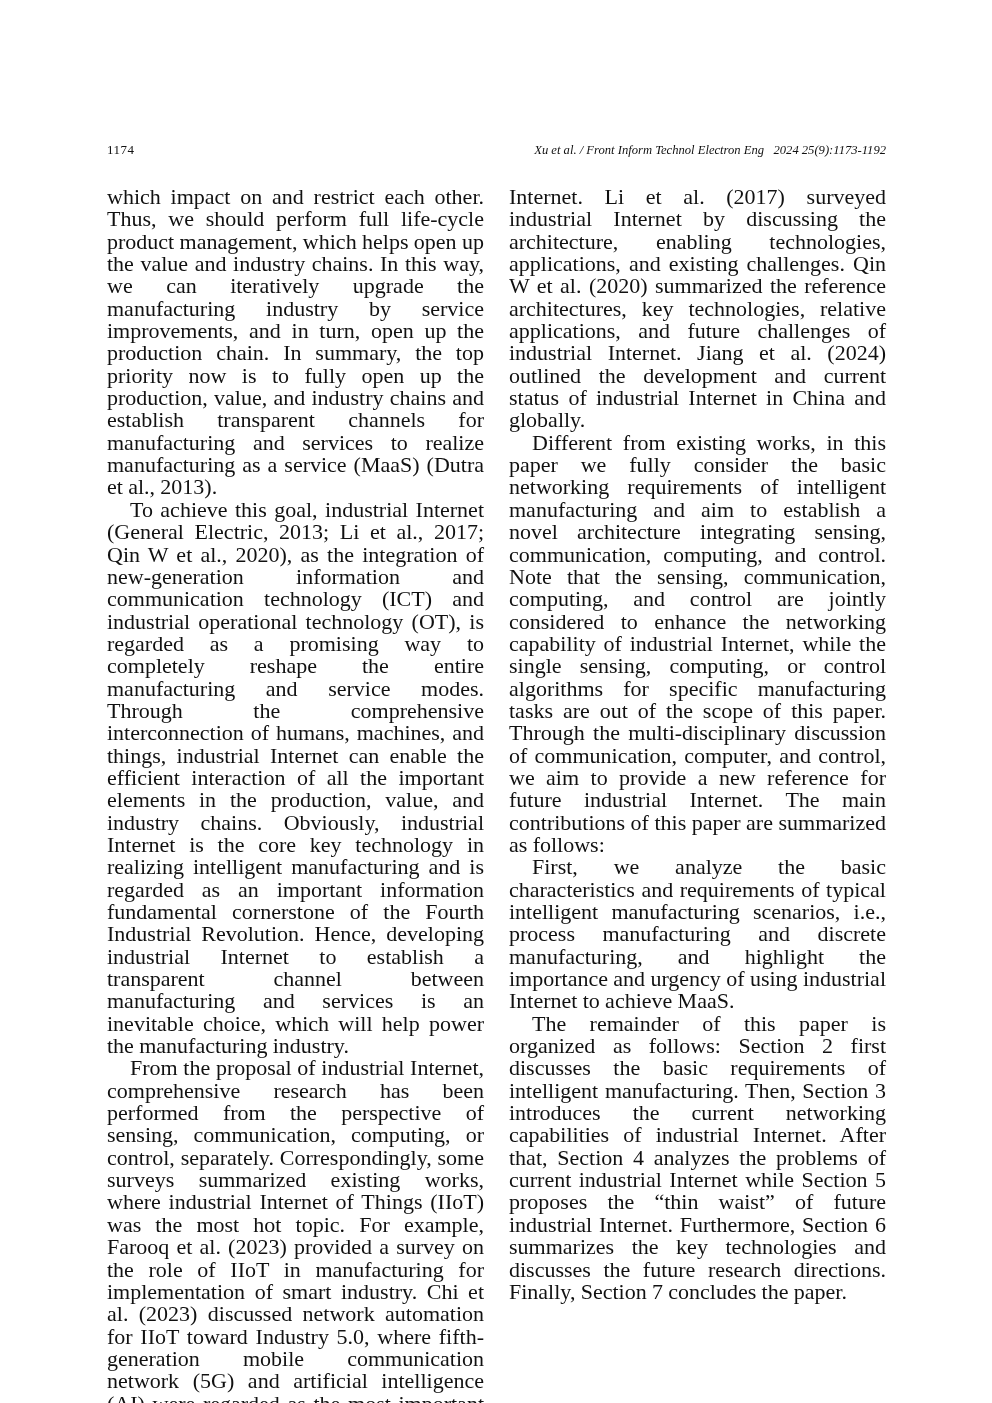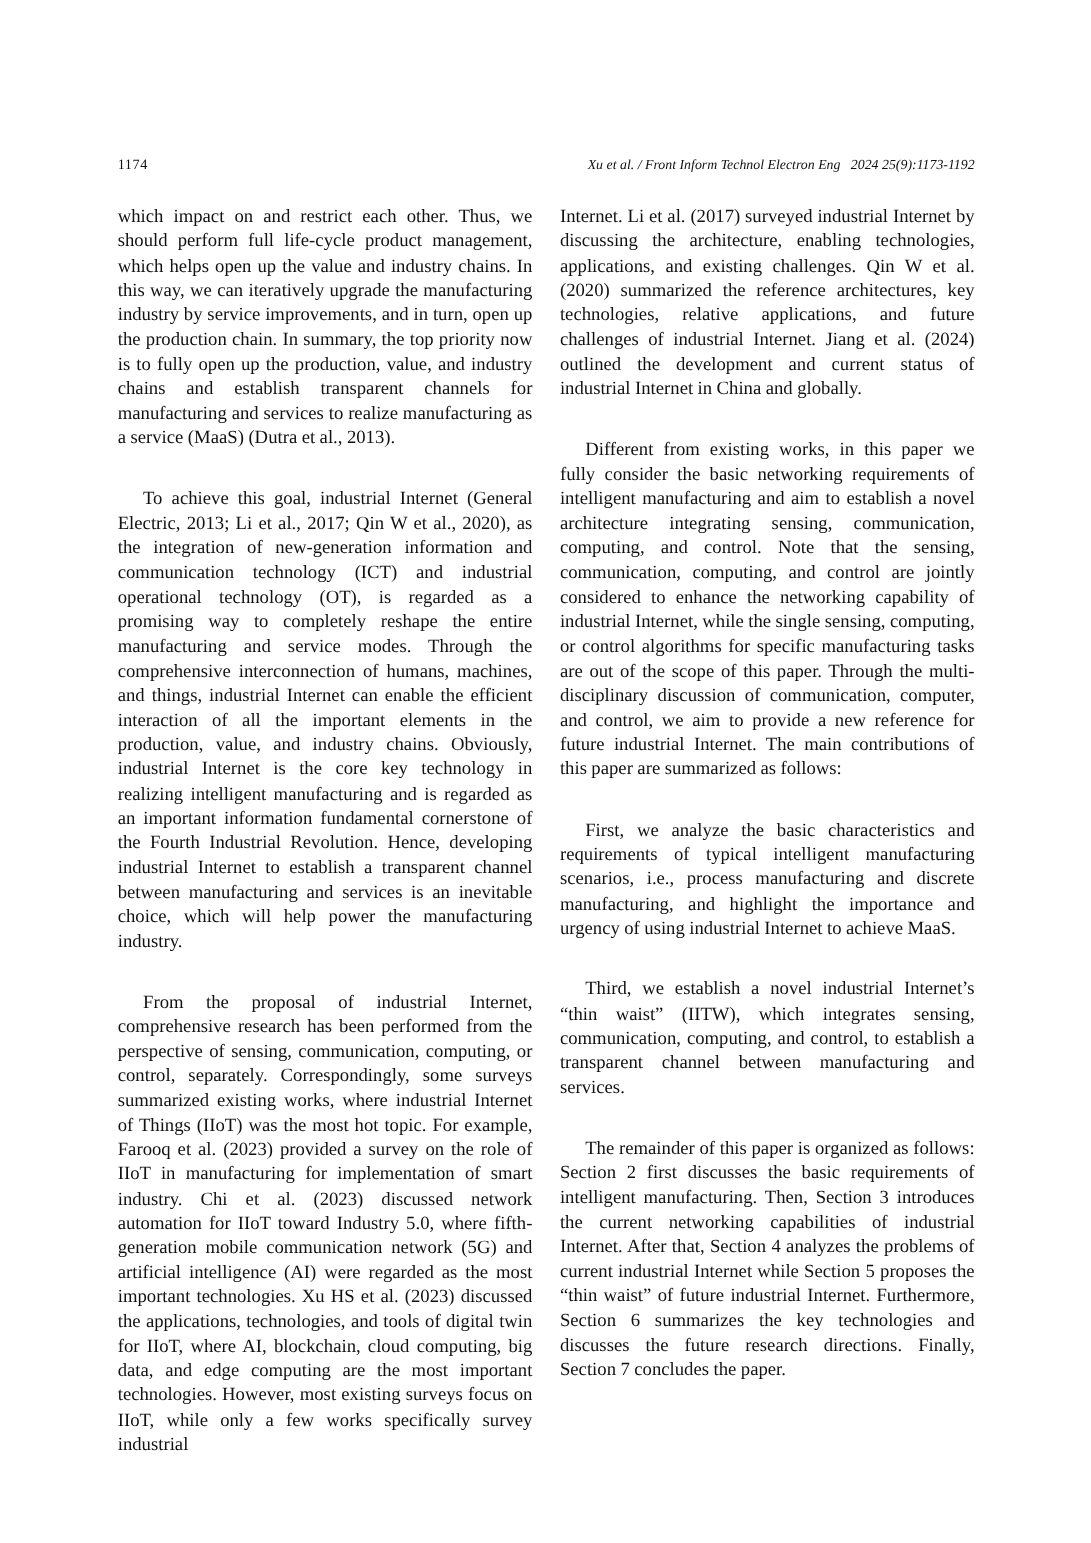--- a/index.html
+++ b/index.html
@@ -51,31 +51,30 @@
     width: 779px;
     display: flex;
     column-gap: 25px;
   }
   .col {
     width: 377px;
     flex: 0 0 377px;
   }
   .col p {
     margin: 0;
-    font-size: 17px;
+    font-size: 22px;
     line-height: 22.35px;
     text-align: justify;
     text-justify: inter-word;
     hyphens: auto;
     -webkit-hyphens: auto;
     word-spacing: -0.2px;
   }
   .col p.indent {
     text-indent: 23px;
-    margin-top: 33px;
   }
   .col p.noindent {
     text-indent: 0;
   }
 </style>
 </head>
 <body>
 
 <div class="page">
 
@@ -89,19 +88,18 @@
     <div class="col">
       <p class="noindent">which impact on and restrict each other. Thus, we should perform full life-cycle product management, which helps open up the value and industry chains. In this way, we can iteratively upgrade the manufacturing industry by service improvements, and in turn, open up the production chain. In summary, the top priority now is to fully open up the production, value, and industry chains and establish transparent channels for manufacturing and services to realize manufacturing as a service (MaaS) (Dutra et al., 2013).</p>
       <p class="indent">To achieve this goal, industrial Internet (General Electric, 2013; Li et al., 2017; Qin W et al., 2020), as the integration of new-generation information and communication technology (ICT) and industrial operational technology (OT), is regarded as a promising way to completely reshape the entire manufacturing and service modes. Through the comprehensive interconnection of humans, machines, and things, industrial Internet can enable the efficient interaction of all the important elements in the production, value, and industry chains. Obviously, industrial Internet is the core key technology in realizing intelligent manufacturing and is regarded as an important information fundamental cornerstone of the Fourth Industrial Revolution. Hence, developing industrial Internet to establish a transparent channel between manufacturing and services is an inevitable choice, which will help power the manufacturing industry.</p>
       <p class="indent">From the proposal of industrial Internet, comprehensive research has been performed from the perspective of sensing, communication, computing, or control, separately. Correspondingly, some surveys summarized existing works, where industrial Internet of Things (IIoT) was the most hot topic. For example, Farooq et al. (2023) provided a survey on the role of IIoT in manufacturing for implementation of smart industry. Chi et al. (2023) discussed network automation for IIoT toward Industry 5.0, where fifth-generation mobile communication network (5G) and artificial intelligence (AI) were regarded as the most important technologies. Xu HS et al. (2023) discussed the applications, technologies, and tools of digital twin for IIoT, where AI, blockchain, cloud computing, big data, and edge computing are the most important technologies. However, most existing surveys focus on IIoT, while only a few works specifically survey industrial</p>
     </div>
 
     <div class="col">
       <p class="noindent">Internet. Li et al. (2017) surveyed industrial Internet by discussing the architecture, enabling technologies, applications, and existing challenges. Qin W et al. (2020) summarized the reference architectures, key technologies, relative applications, and future challenges of industrial Internet. Jiang et al. (2024) outlined the development and current status of industrial Internet in China and globally.</p>
       <p class="indent">Different from existing works, in this paper we fully consider the basic networking requirements of intelligent manufacturing and aim to establish a novel architecture integrating sensing, communication, computing, and control. Note that the sensing, communication, computing, and control are jointly considered to enhance the networking capability of industrial Internet, while the single sensing, computing, or control algorithms for specific manufacturing tasks are out of the scope of this paper. Through the multi-disciplinary discussion of communication, computer, and control, we aim to provide a new reference for future industrial Internet. The main contributions of this paper are summarized as follows:</p>
       <p class="indent">First, we analyze the basic characteristics and requirements of typical intelligent manufacturing scenarios, i.e., process manufacturing and discrete manufacturing, and highlight the importance and urgency of using industrial Internet to achieve MaaS.</p>
-      <p class="indent">Third, we establish a novel industrial Internet’s “thin waist” (IITW), which integrates sensing, communication, computing, and control, to establish a transparent channel between manufacturing and services.</p>
       <p class="indent">The remainder of this paper is organized as follows: Section 2 first discusses the basic requirements of intelligent manufacturing. Then, Section 3 introduces the current networking capabilities of industrial Internet. After that, Section 4 analyzes the problems of current industrial Internet while Section 5 proposes the “thin waist” of future industrial Internet. Furthermore, Section 6 summarizes the key technologies and discusses the future research directions. Finally, Section 7 concludes the paper.</p>
     </div>
 
   </div>
 
 </div>
 
 </body></html>

